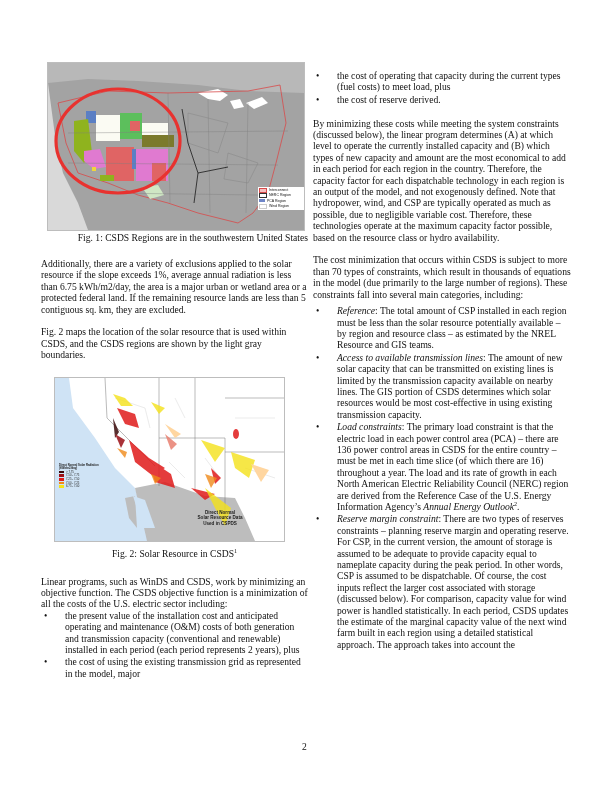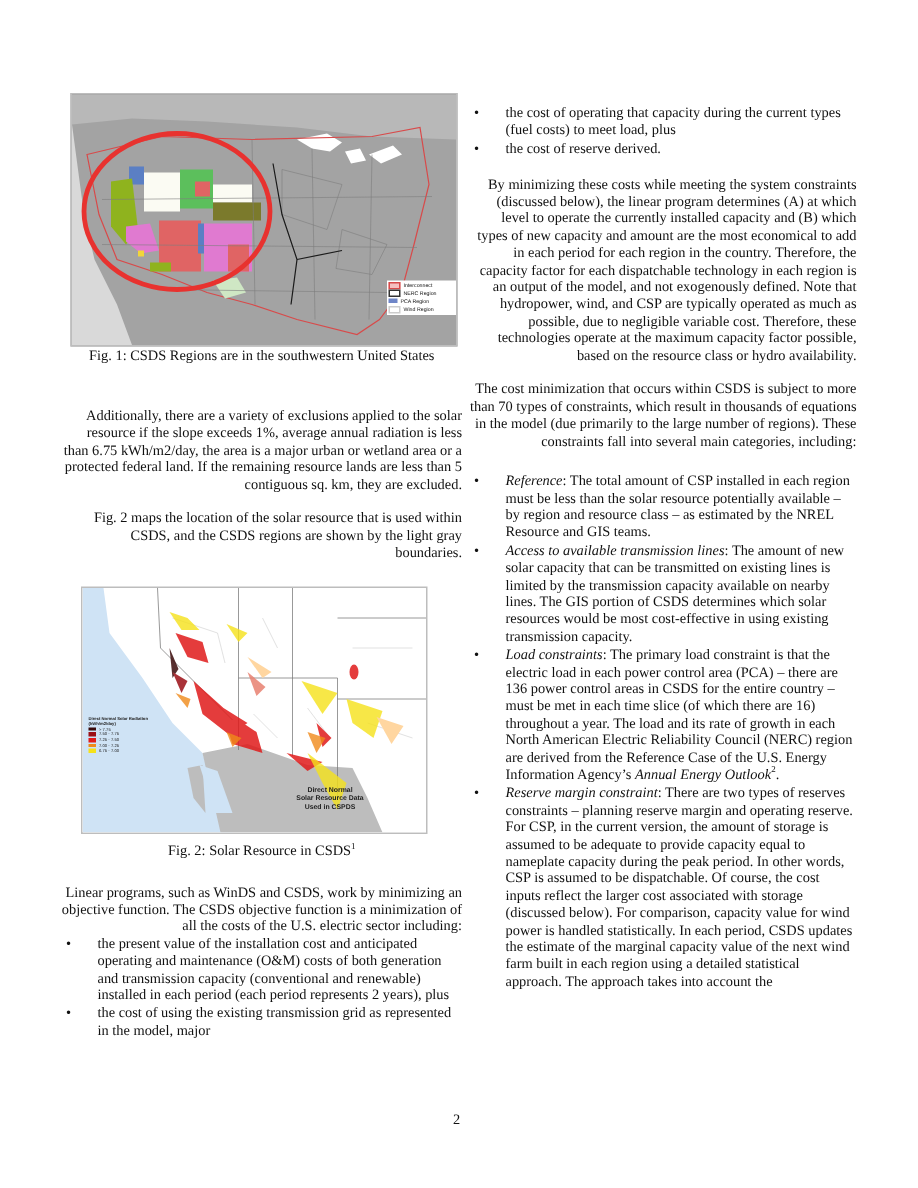--- a/index.html
+++ b/index.html
@@ -1,32 +1,32 @@
 <!DOCTYPE html>
 <html><head>
   <meta charset="utf-8">
   <style>
     html, body { margin: 0; padding: 0; background: #ffffff; }
     body { width: 612px; height: 792px; position: relative; overflow: hidden;
            font-family: "Liberation Serif", "DejaVu Serif", serif; color: #111; }
     .col { position: absolute; font-size: 9.6px; line-height: 11.4px; }
     .col-left { left: 41px; top: 62px; width: 267px; }
     .col-right { left: 313px; top: 70px; width: 258px; }
-    p { margin: 0 0 11.4px 0; text-align: right; }
+    p { margin: 0 0 11.4px 0; }
     ul.b { list-style: none; margin: 0; padding: 0; }
     ul.b li { position: relative; padding-left: 24px; margin: 0 0 1px 0; }
     ul.b li .dot { position: absolute; left: 3px; top: 0; }
     .gap { height: 11.4px; }
     em.t { font-style: italic; }
     .fig1 { position: relative; width: 256px; height: 167px; margin-left: 6px;
             background: #9a9a9a; border: 1px solid #bdbdbd; overflow: hidden; }
     .fig2 { position: relative; width: 229px; height: 163px; margin-left: 13px; margin-top: 2px;
             background: #ffffff; border: 1px solid #bdbdbd; overflow: hidden; }
     .cap { text-align: center; font-size: 9.6px; line-height: 12px; }
-    .cap1 { text-align: center; margin: 1px 0 28px 0; }
+    .cap1 { text-align: right; margin: 1px 0 14px 0; }
     .cap2 { margin: 6px 0 16px 0; }
     .pnum { position: absolute; left: 302px; top: 741px; font-size: 9.6px; }
     sup { font-size: 6px; line-height: 0; }
     .legend1 { position: absolute; left: 210px; top: 124px; width: 44px; background: #fff;
                font-family: "Liberation Sans", sans-serif; font-size: 3.5px; line-height: 5px; padding: 1px; }
     .lg-sw { display: inline-block; width: 6px; height: 3px; margin-right: 2px; vertical-align: middle; }
     .legend2 { position: absolute; left: 4px; top: 86px; width: 46px;
                font-family: "Liberation Sans", sans-serif; font-size: 2.8px; line-height: 3.6px; color: #222; }
     .label2 { position: absolute; left: 130px; top: 132px; width: 70px; text-align: center;
               font-family: "Liberation Sans", sans-serif; font-weight: bold; font-size: 4.6px; line-height: 5.5px; color: #222; }
@@ -176,21 +176,21 @@
   </ul>
 </div>
 
 <div class="col col-right">
   <ul class="b">
     <li><span class="dot">•</span><span>the cost of operating that capacity during the current types (fuel costs) to meet load, plus</span></li>
     <li><span class="dot">•</span><span>the cost of reserve derived.</span></li>
   </ul>
   <div class="gap"></div>
   <p>By minimizing these costs while meeting the system constraints (discussed below), the linear program determines (A) at which level to operate the currently installed capacity and (B) which types of new capacity and amount are the most economical to add in each period for each region in the country.  Therefore, the capacity factor for each dispatchable technology in each region is an output of the model, and not exogenously defined. Note that hydropower, wind, and CSP are typically operated as much as possible, due to negligible variable cost. Therefore, these technologies operate at the maximum capacity factor possible, based on the resource class or hydro availability.</p>
-  <p style="margin-bottom:15px">The cost minimization that occurs within CSDS is subject to more than 70 types of constraints, which result in thousands of equations in the model (due primarily to the large number of regions). These constraints fall into several main categories, including:</p>
+  <p style="margin-bottom:5px">The cost minimization that occurs within CSDS is subject to more than 70 types of constraints, which result in thousands of equations in the model (due primarily to the large number of regions). These constraints fall into several main categories, including:</p>
   <ul class="b">
     <li><span class="dot">•</span><em class="t">Reference</em><span>:  The total amount of CSP installed in each region must be less than the solar resource potentially available – by region and resource class – as estimated by the NREL Resource and GIS teams.</span></li>
     <li><span class="dot">•</span><em class="t">Access to available transmission lines</em><span>:  The amount of new solar capacity that can be transmitted on existing lines is limited by the transmission capacity available on nearby lines.  The GIS portion of CSDS determines which solar resources would be most cost-effective in using existing transmission capacity.</span></li>
     <li><span class="dot">•</span><em class="t">Load constraints</em><span>:  The primary load constraint is that the electric load in each power control area (PCA) – there are 136 power control areas in CSDS for the entire country – must be met in each time slice (of which there are 16) throughout a year.  The load and its rate of growth in each North American Electric Reliability Council (NERC) region are derived from the Reference Case of the U.S. Energy Information Agency’s </span><em class="t">Annual Energy Outlook</em><sup>2</sup><span>.</span></li>
     <li><span class="dot">•</span><em class="t">Reserve margin constraint</em><span>:  There are two types of reserves constraints – planning reserve margin and operating reserve.  For CSP, in the current version, the amount of storage is assumed to be adequate to provide capacity equal to nameplate capacity during the peak period. In other words, CSP is assumed to be dispatchable. Of course, the cost inputs reflect the larger cost associated with storage (discussed below). For comparison, capacity value for wind power is handled statistically. In each period, CSDS updates the estimate of the marginal capacity value of the next wind farm built in each region using a detailed statistical approach. The approach takes into account the</span></li>
   </ul>
 </div>
 
 <div class="pnum">2</div>
 

